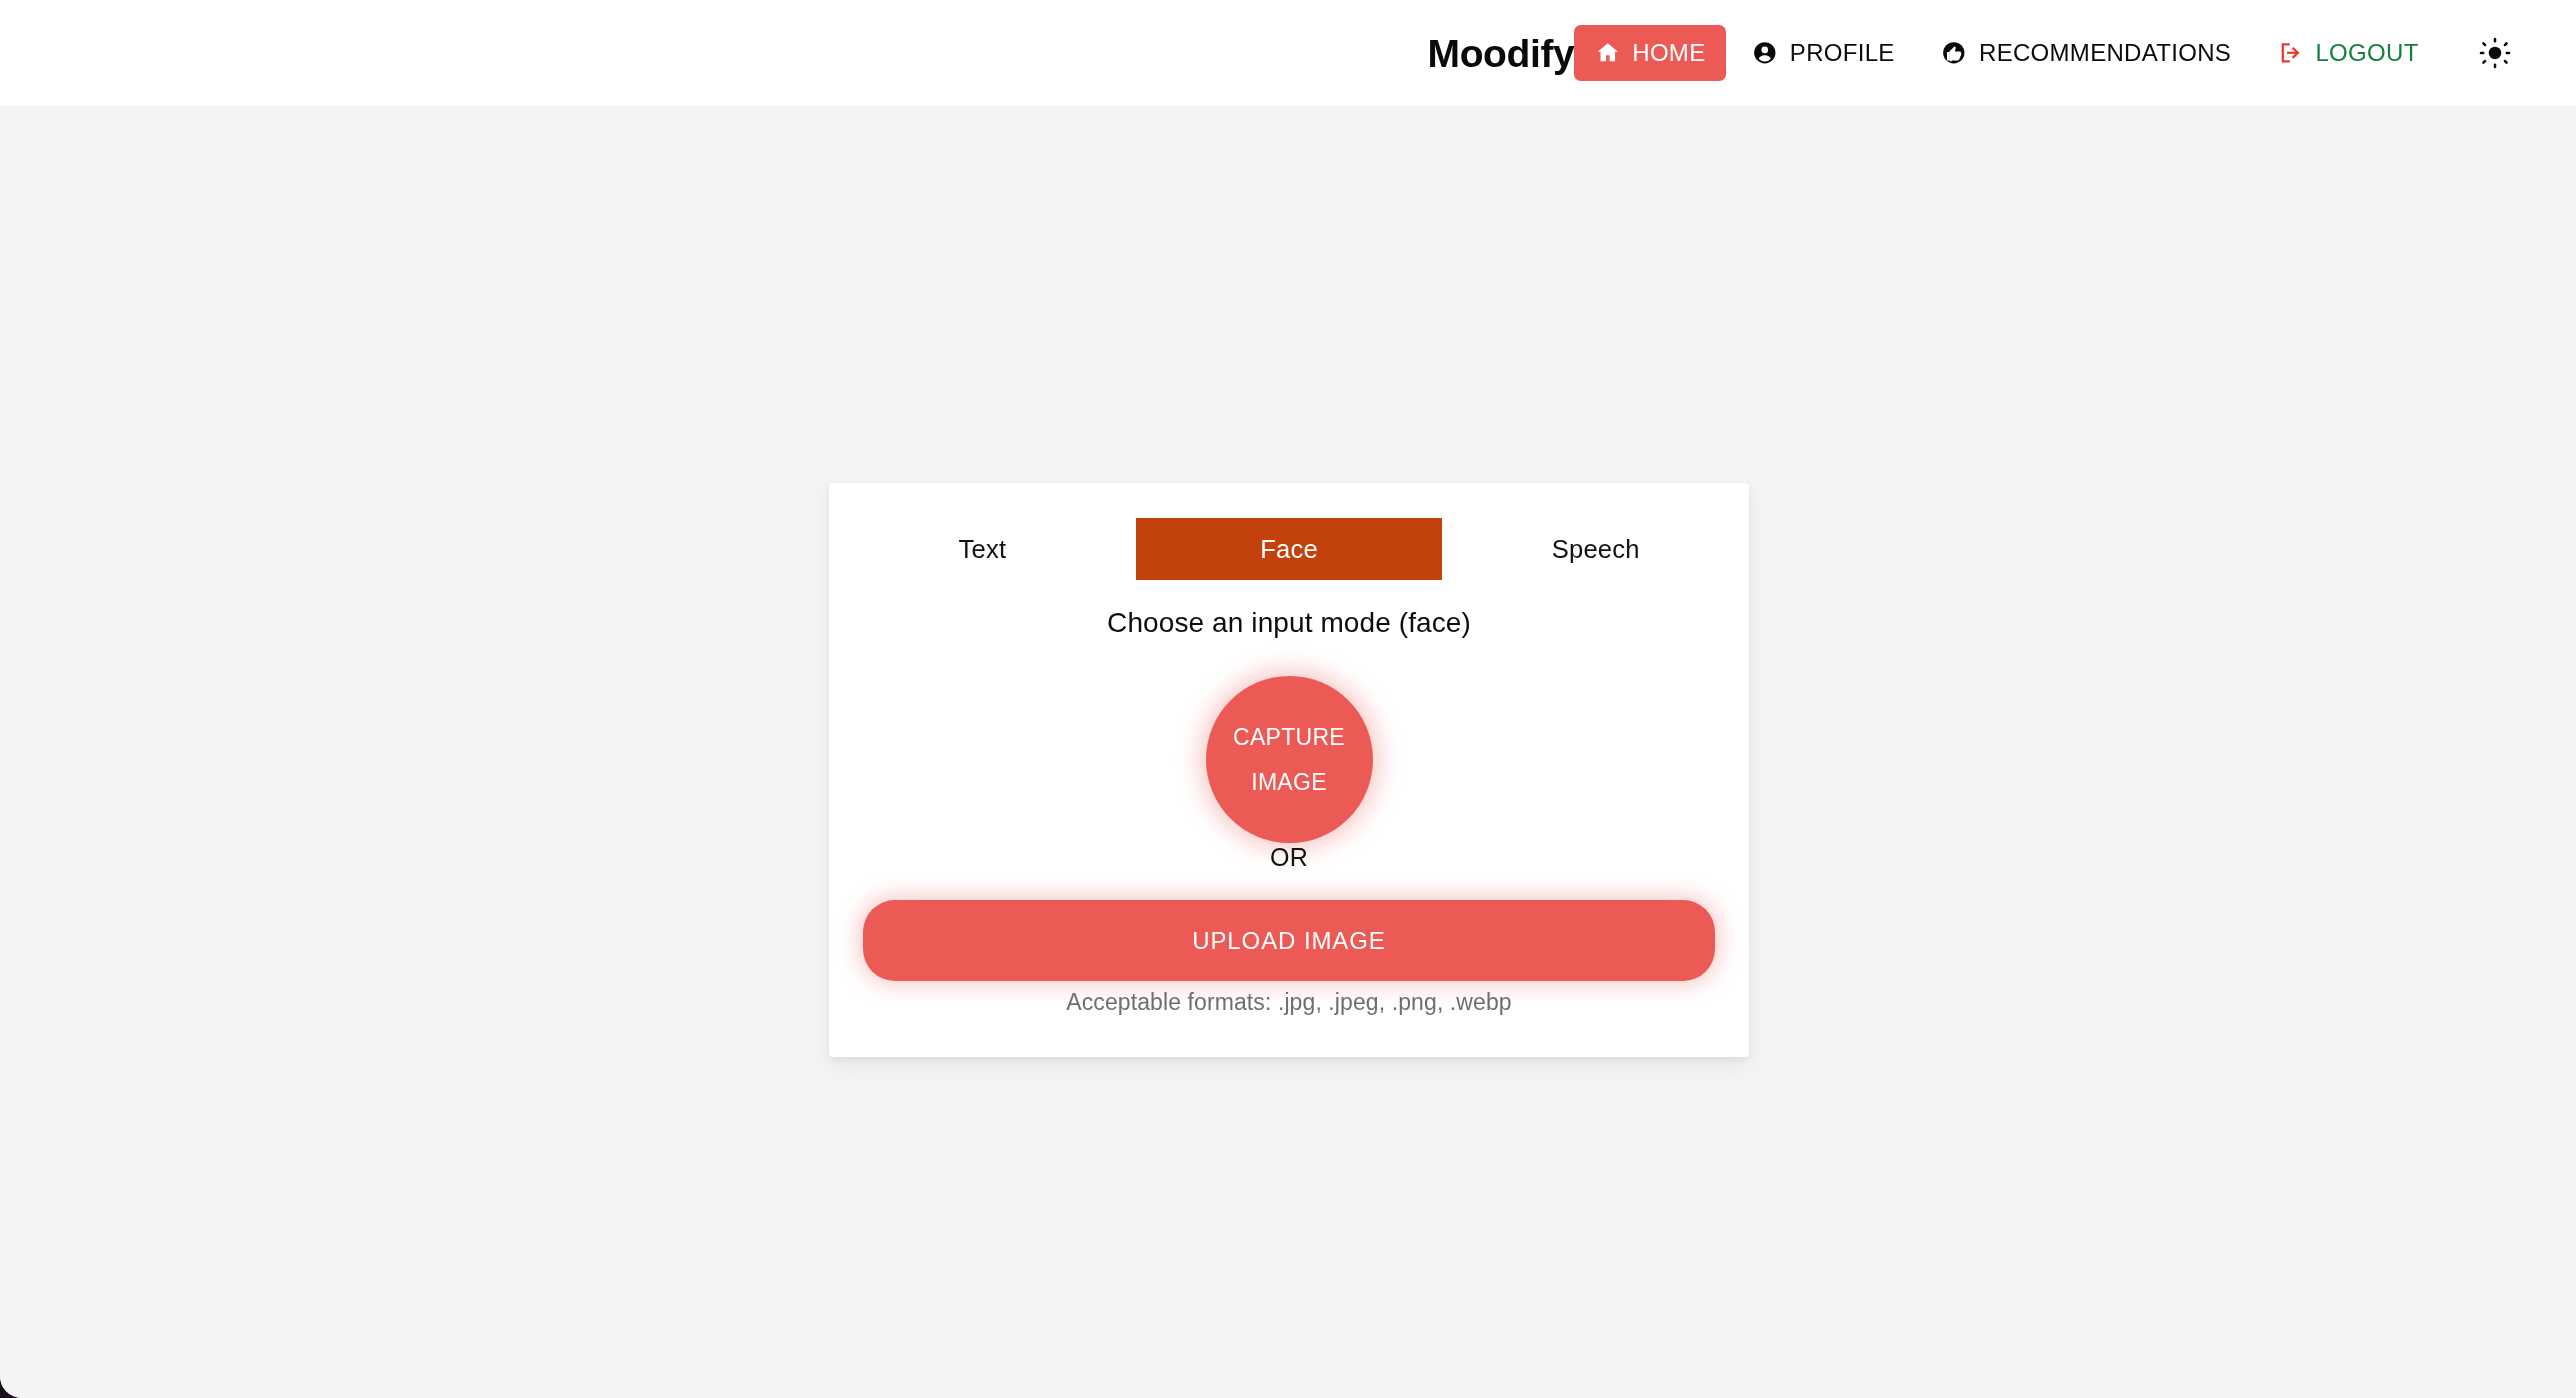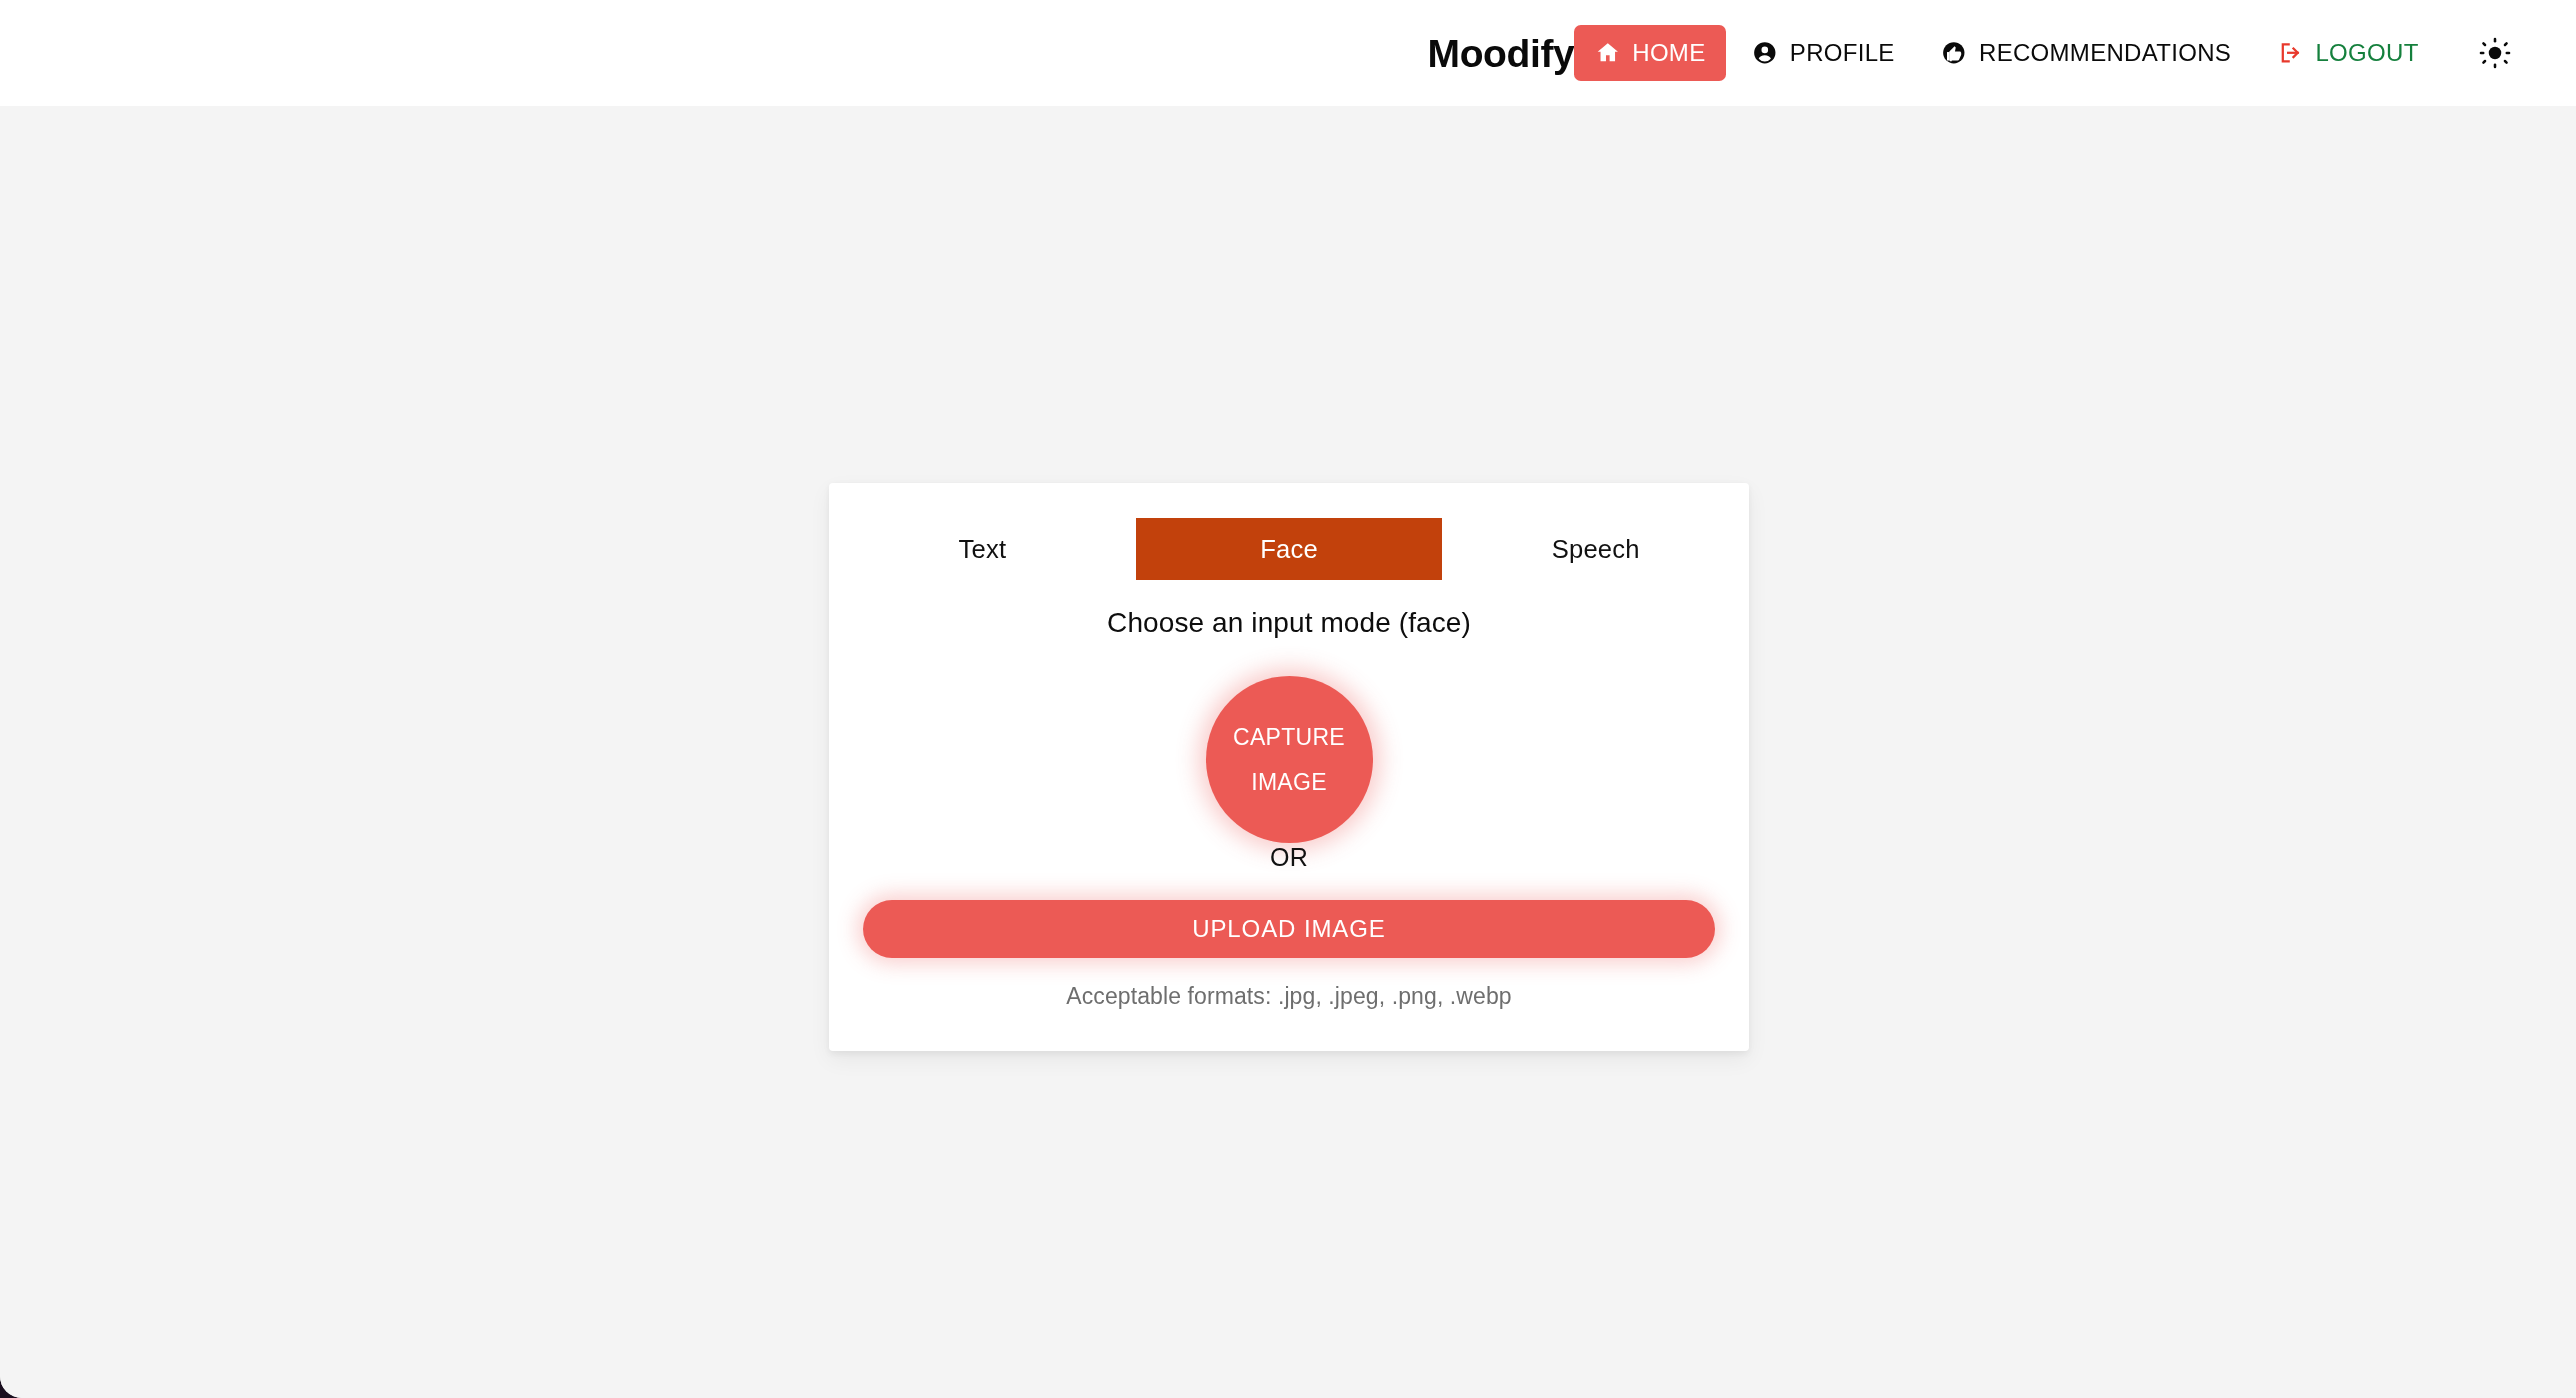--- a/index.html
+++ b/index.html
@@ -179,34 +179,34 @@
     text-align: center;
     font-size: 25px;
     color: #111111;
     letter-spacing: 0.2px;
   }
 
   #upload-image-button {
     display: block;
     margin: 28px auto 0 auto;
     width: 852px;
-    height: 58px;
+    height: 81px;
     border-radius: 32px;
     background: #ec5a55;
     border: none;
     color: #ffffff;
     font-size: 24px;
     letter-spacing: 0.9px;
     cursor: pointer;
     font-family: "Liberation Sans", sans-serif;
     box-shadow: 0 0 20.4px 6px rgba(236,90,85,0.28);
   }
 
   #formats-note {
-    margin-top: 25px;
+    margin-top: 8px;
     text-align: center;
     font-size: 23px;
     color: #6e6e6e;
     letter-spacing: 0.1px;
   }
 </style>
 </head>
 <body>
 
 <div id="window-shell">

